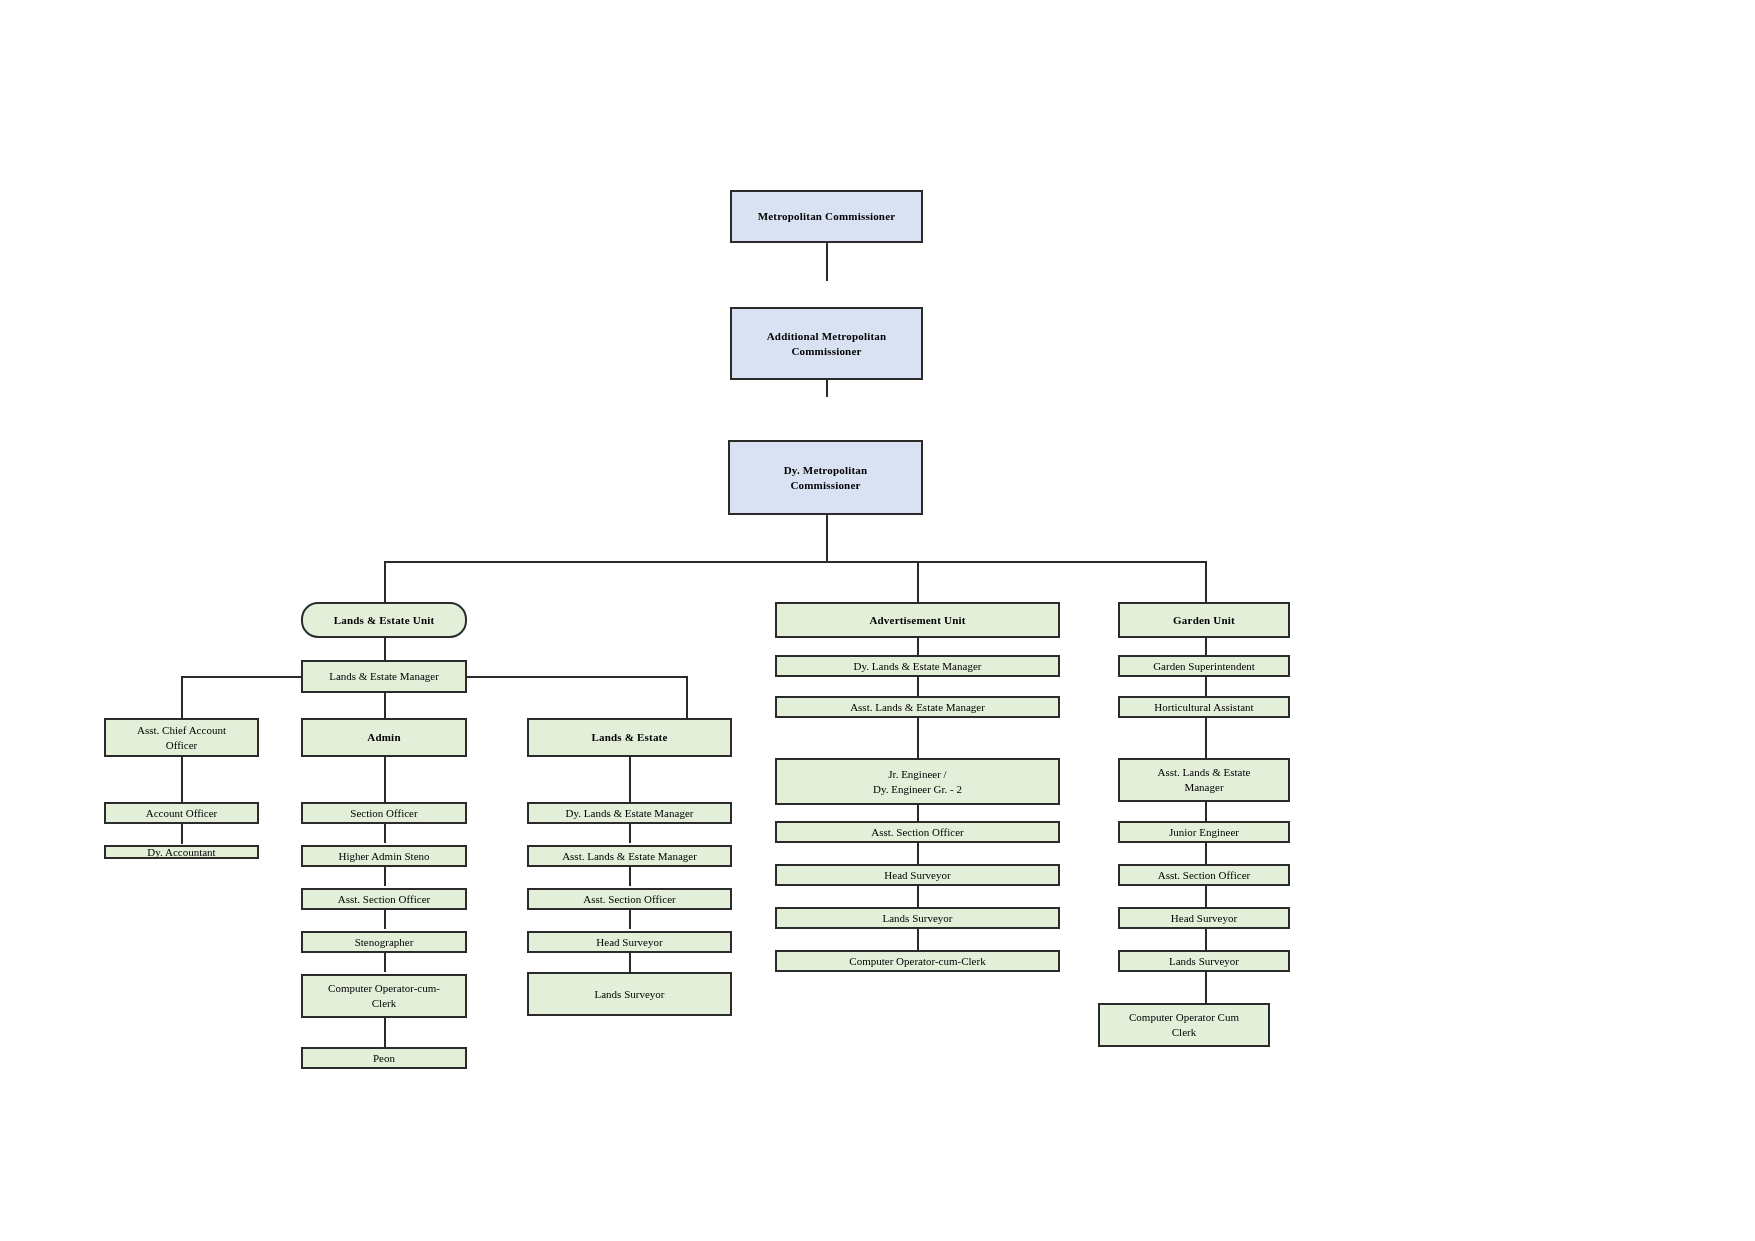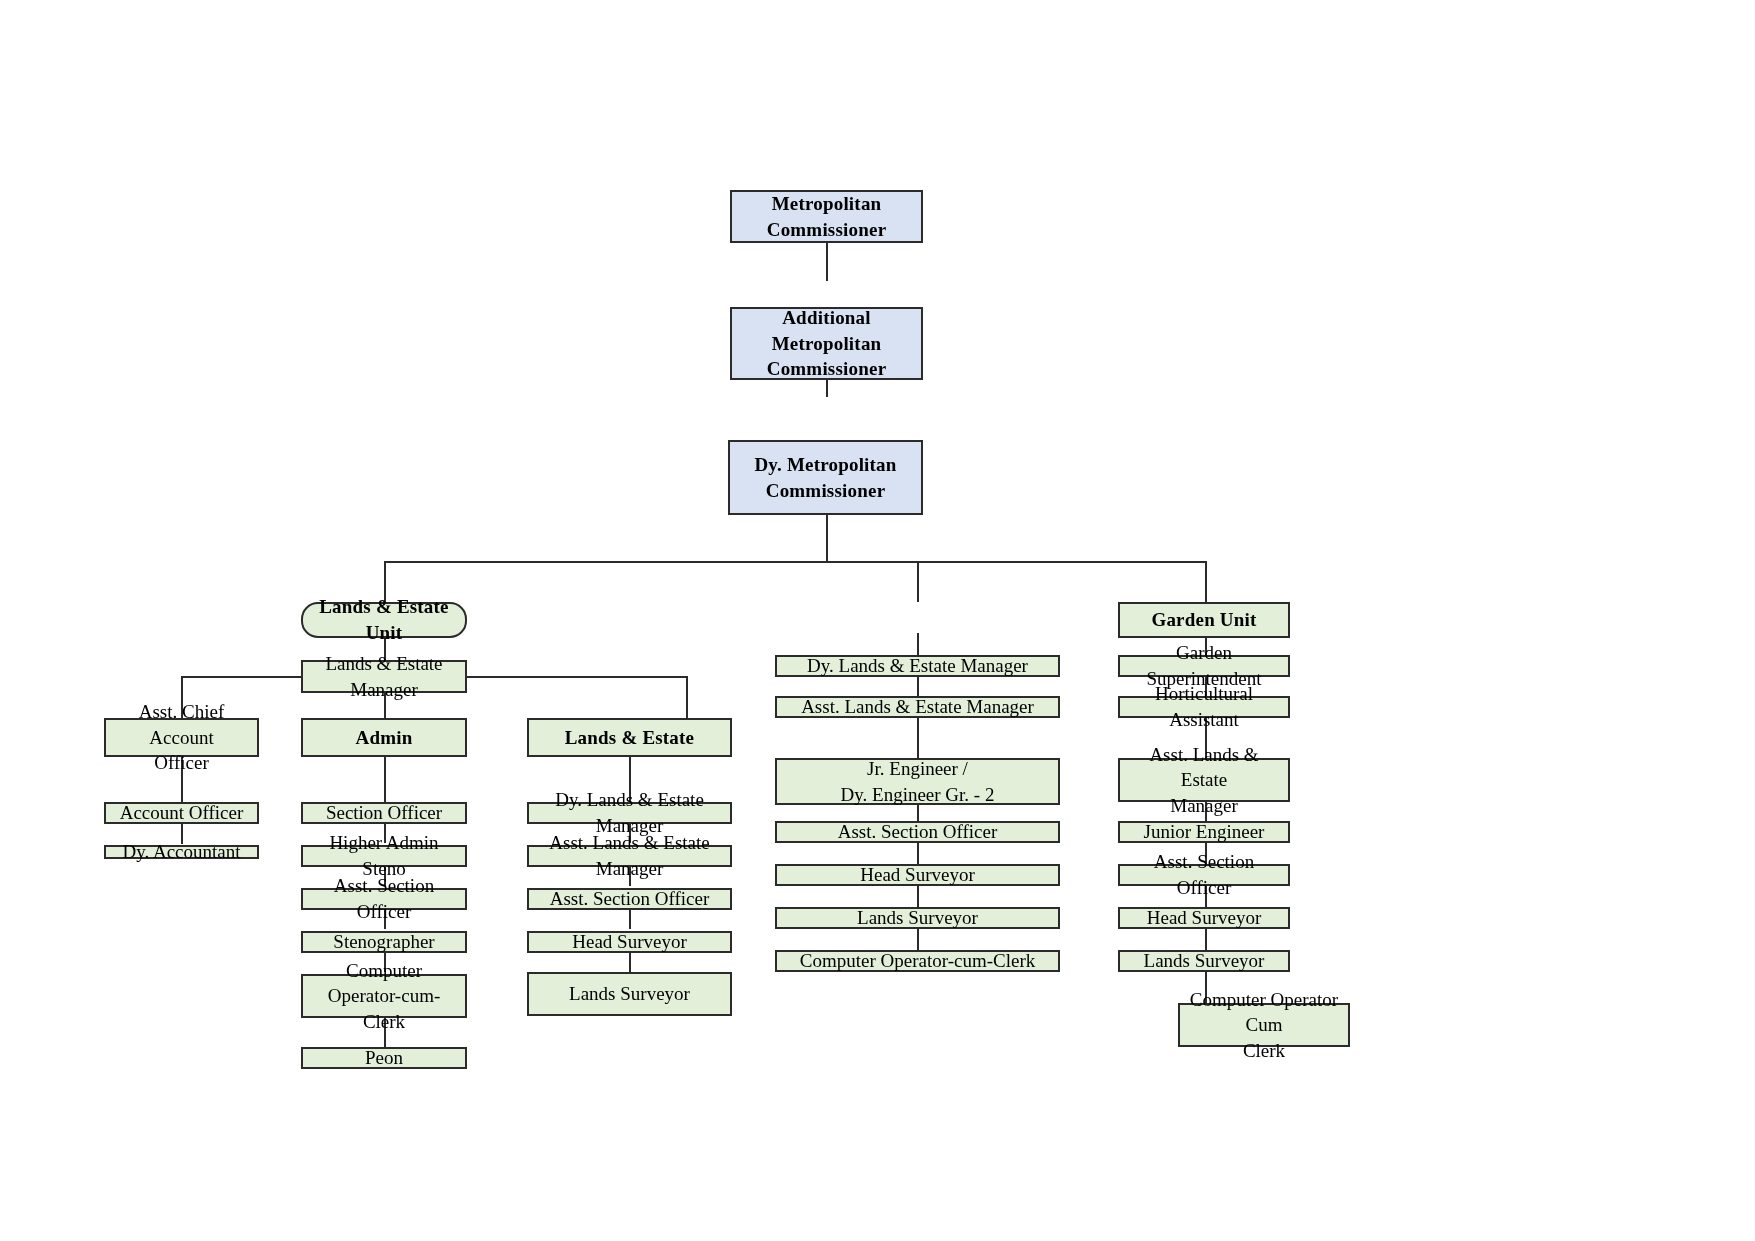--- a/index.html
+++ b/index.html
@@ -19,21 +19,21 @@
     overflow: hidden;
   }
   .node {
     position: absolute;
     box-sizing: border-box;
     border: 2px solid #2b2b2b;
     display: flex;
     align-items: center;
     justify-content: center;
     text-align: center;
-    font-size: 19px;
+    font-size: 11px;
     line-height: 1.35;
     color: #000000;
     padding: 2px 5px;
     z-index: 3;
   }
   .node.blue   { background: #d9e2f3; }
   .node.green  { background: #e3efd9; }
   .node.bold   { font-weight: bold; letter-spacing: .2px; }
   .node .txt { display: block; width: 100%; }
 
@@ -118,20 +118,23 @@
     <span class="txt">
       <span>Dy. Metropolitan</span><br>
       <span>Commissioner</span>
     </span>
   </div>
 
   <div class="node green bold" style="left:301px; top:602px; width:166px; height:36px;border-radius:17px;">
     <span class="txt">Lands &amp; Estate Unit</span>
   </div>
 
+  <div class="node green bold" style="left:775px; top:602px; width:285px; height:36px;">
+    <span class="txt">Advertisement Unit</span>
+  </div>
 
   <div class="node green bold" style="left:1118px; top:602px; width:172px; height:36px;">
     <span class="txt">Garden Unit</span>
   </div>
 
   <div class="node green" style="left:301px; top:660px; width:166px; height:33px;">
     <span class="txt">Lands &amp; Estate Manager</span>
   </div>
 
   <div class="node green" style="left:104px; top:718px; width:155px; height:39px;">
@@ -233,20 +236,20 @@
   </div>
   <div class="node green" style="left:1118px; top:864px; width:172px; height:22px;">
     <span class="txt">Asst. Section Officer</span>
   </div>
   <div class="node green" style="left:1118px; top:907px; width:172px; height:22px;">
     <span class="txt">Head Surveyor</span>
   </div>
   <div class="node green" style="left:1118px; top:950px; width:172px; height:22px;">
     <span class="txt">Lands Surveyor</span>
   </div>
-  <div class="node green" style="left:1178px; top:1003px; width:172px; height:44px;">
+  <div class="node green" style="left:1098px; top:1003px; width:172px; height:44px;">
     <span class="txt">
       <span>Computer Operator Cum</span><br>
       <span>Clerk</span>
     </span>
   </div>
 
 </div>
 
 </body></html>

